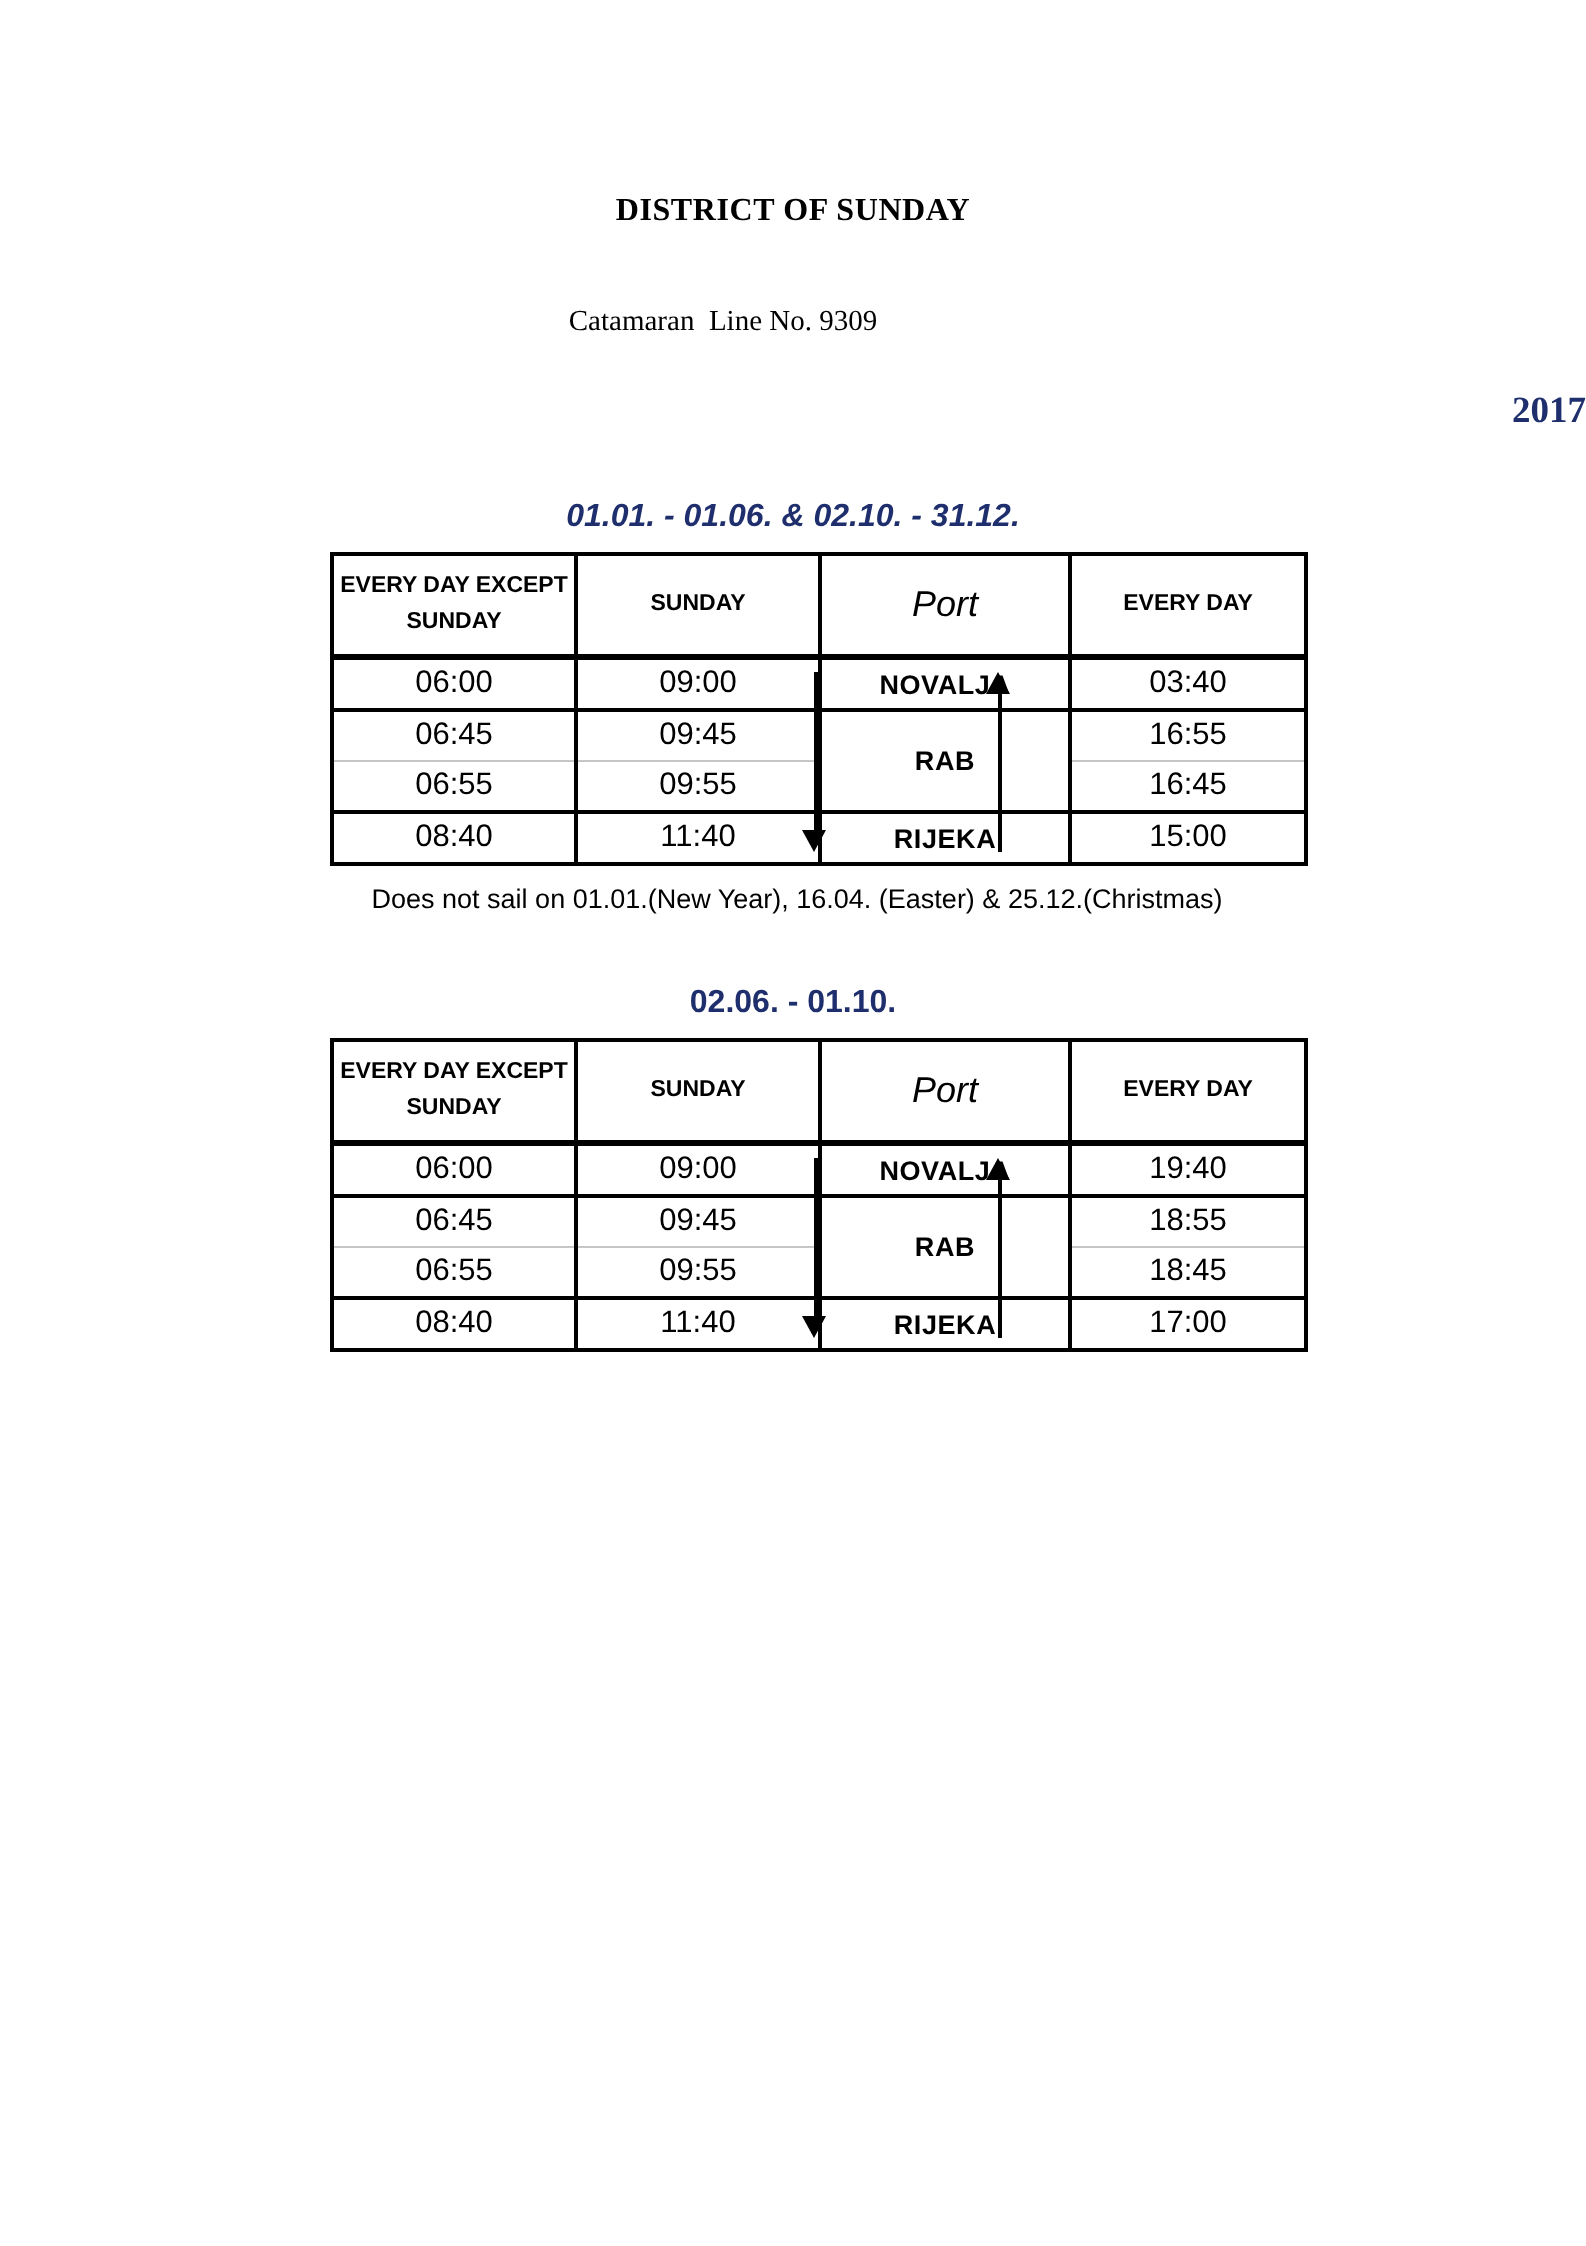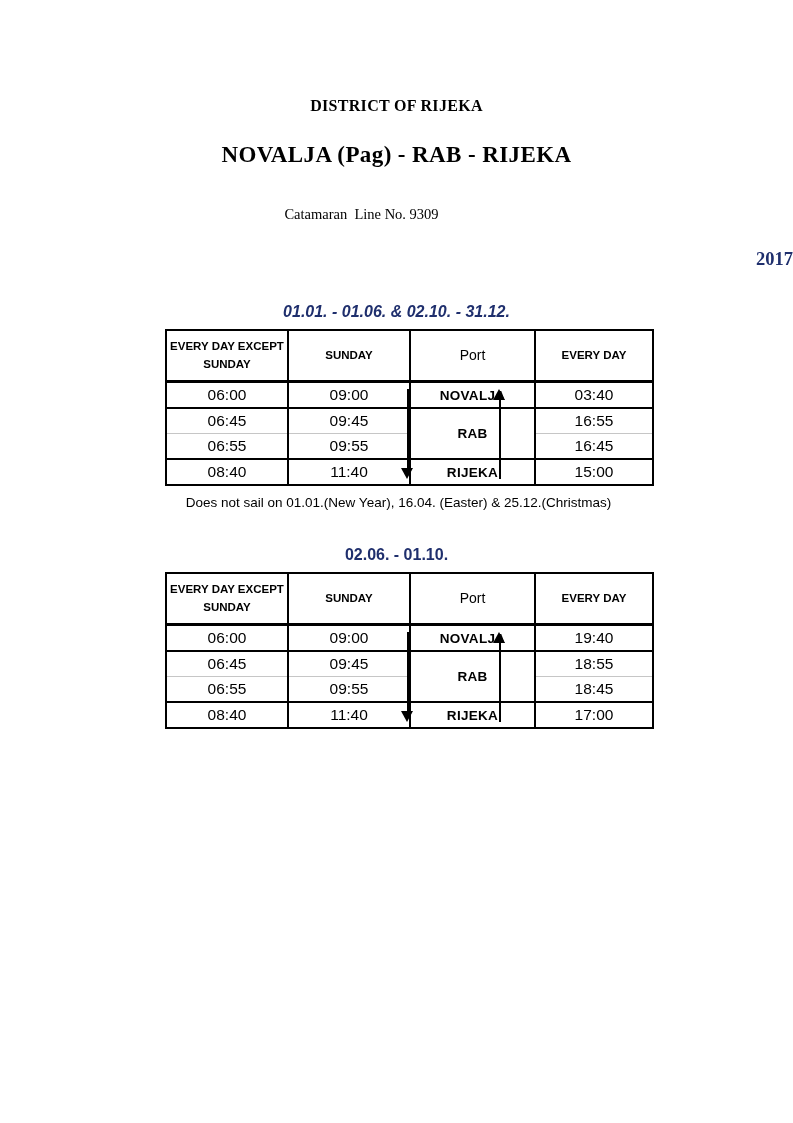--- a/index.html
+++ b/index.html
@@ -74,21 +74,22 @@
     padding: 0;
   }
   table.timetable th {
     height: 49px;
     font-size: 11.5px;
     font-weight: bold;
     line-height: 1.55;
   }
   table.timetable th.port-head {
     font-weight: normal;
-    font-size: 14px;
+    font-style: italic;
+    font-size: 18px;
   }
   table.timetable tr.head th { border-bottom: 3px solid #000; }
   table.timetable td {
     height: 24px;
     font-size: 15.5px;
   }
   table.timetable td.port {
     font-weight: bold;
     font-size: 13.5px;
     letter-spacing: 0.3px;
@@ -133,22 +134,21 @@
     font-size: 13.5px;
   }
   .note .note-label { margin-top: 2px; }
   .note .note-text  { margin-top: 9px; text-align: center; }
 </style>
 </head>
 <body>
 
 <div class="page">
 
-  <div class="doc-title">DISTRICT OF RIJEKA</div>
-  <div class="route-title">NOVALJA (Pag) - RAB - RIJEKA</div>
+  <div class="doc-title">DISTRICT OF SUNDAY</div>
   <div class="subtitle">Catamaran  Line No. 9309</div>
   <div class="year" style="color: rgb(31, 47, 109);">2017</div>
 
   <div class="period-heading" style="color: rgb(31, 47, 109); font-style: italic;">01.01. - 01.06. &amp; 02.10. - 31.12.</div>
 
   <div class="table-wrap">
     <table class="timetable">
       <colgroup>
         <col style="width:122px">
           <col style="width:122px">

